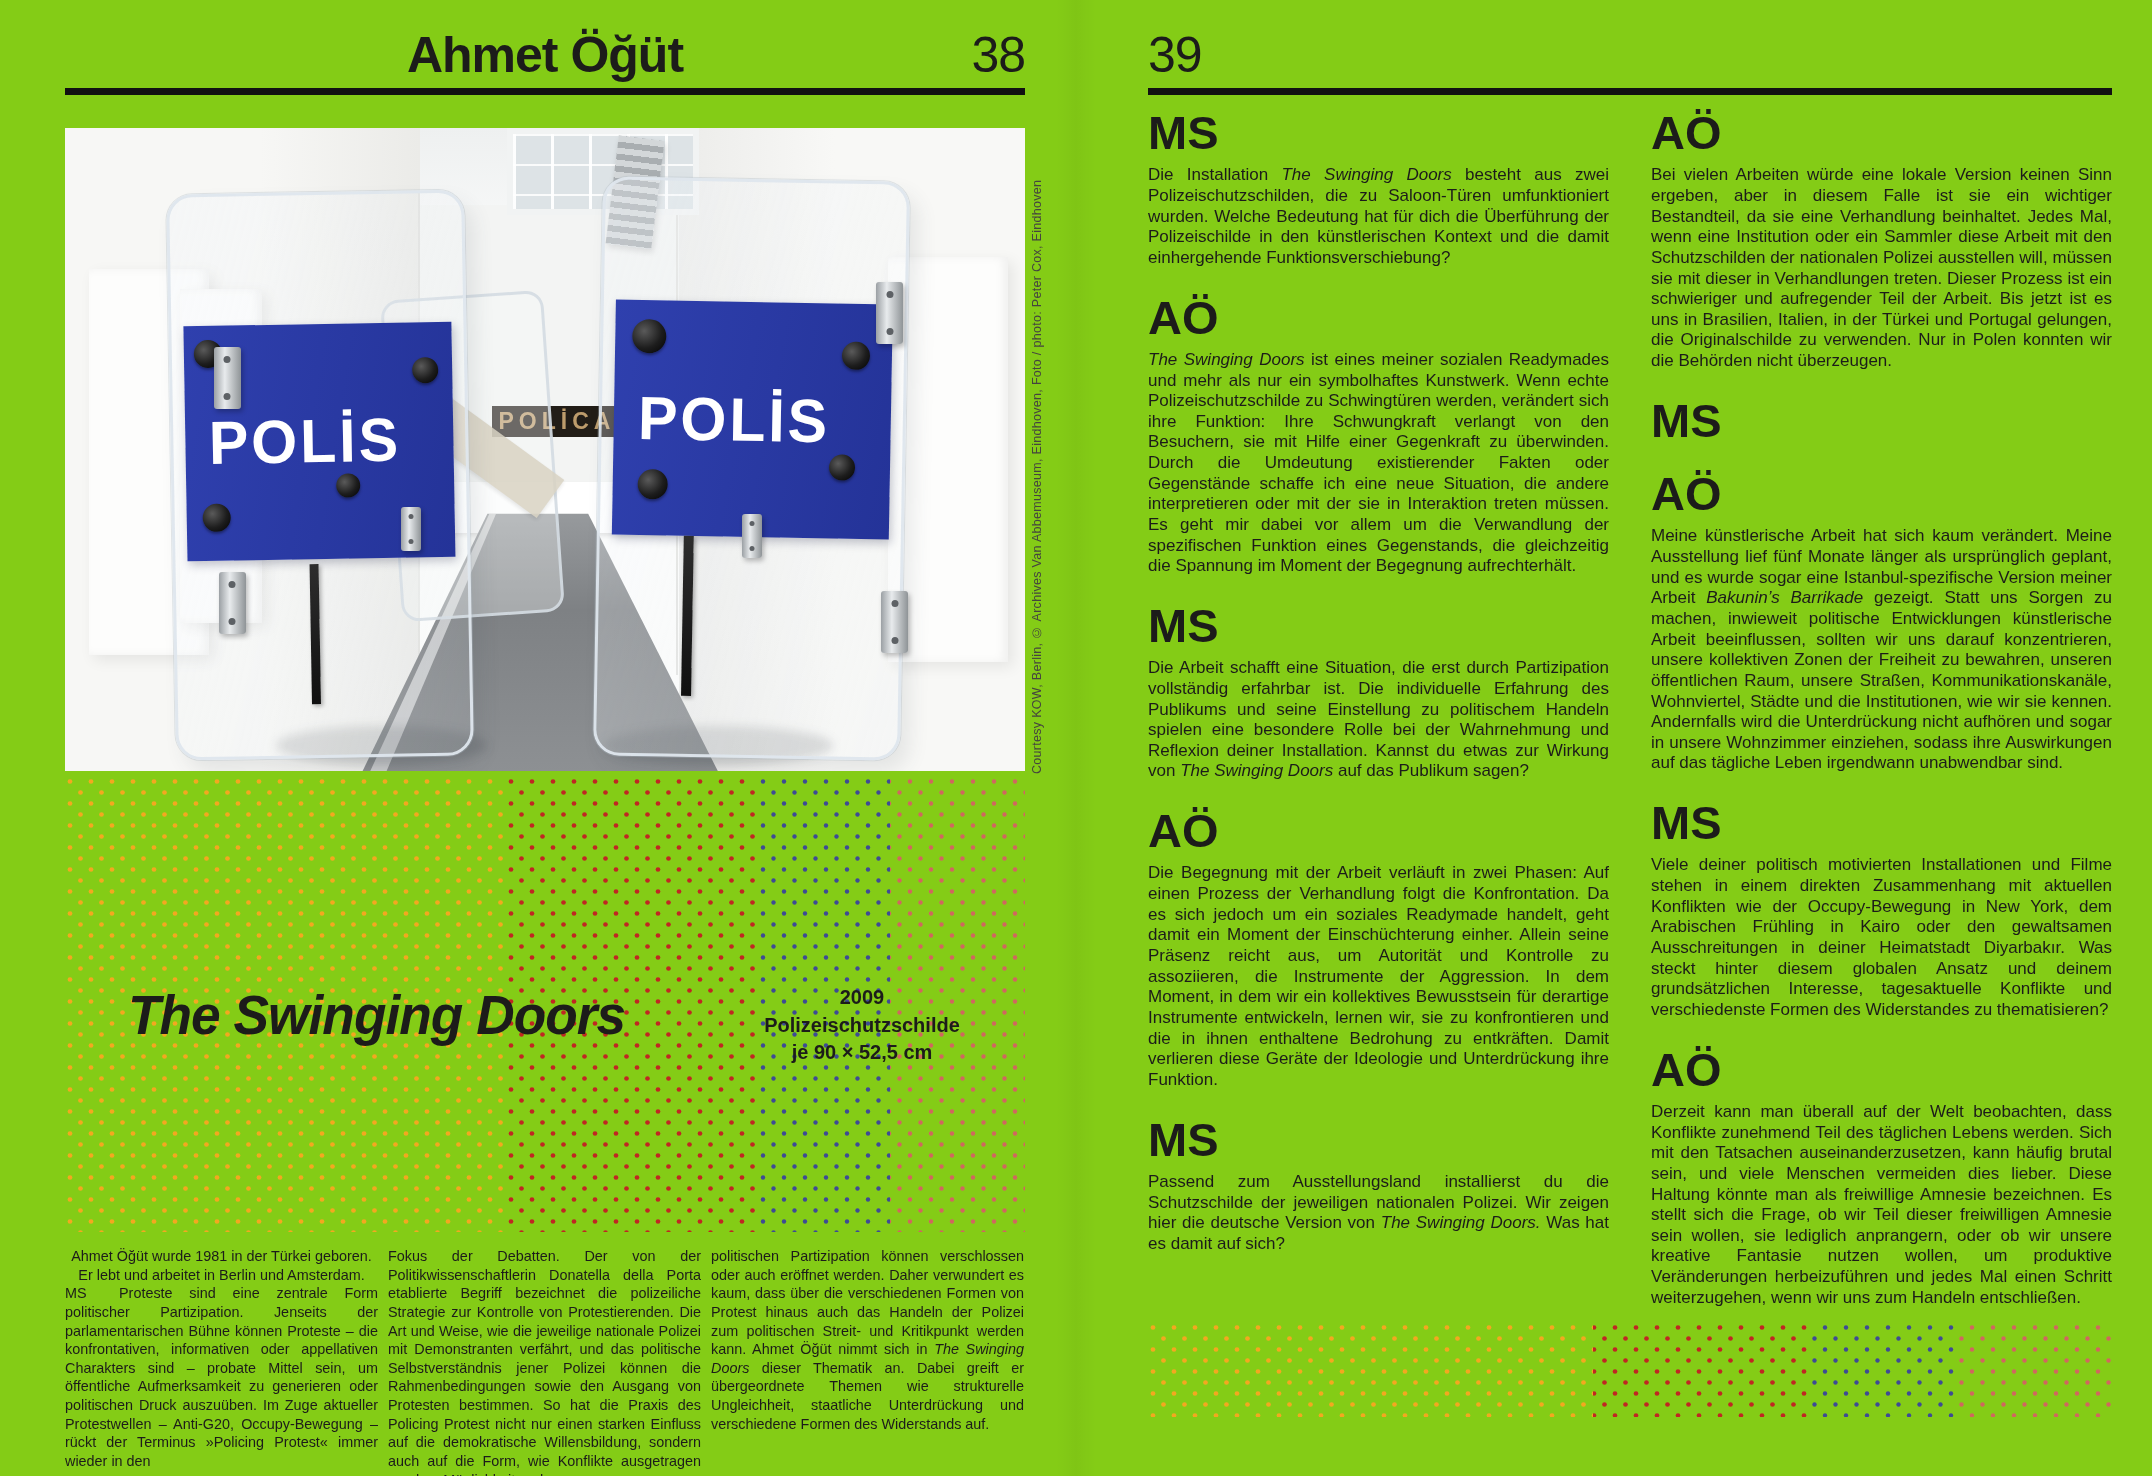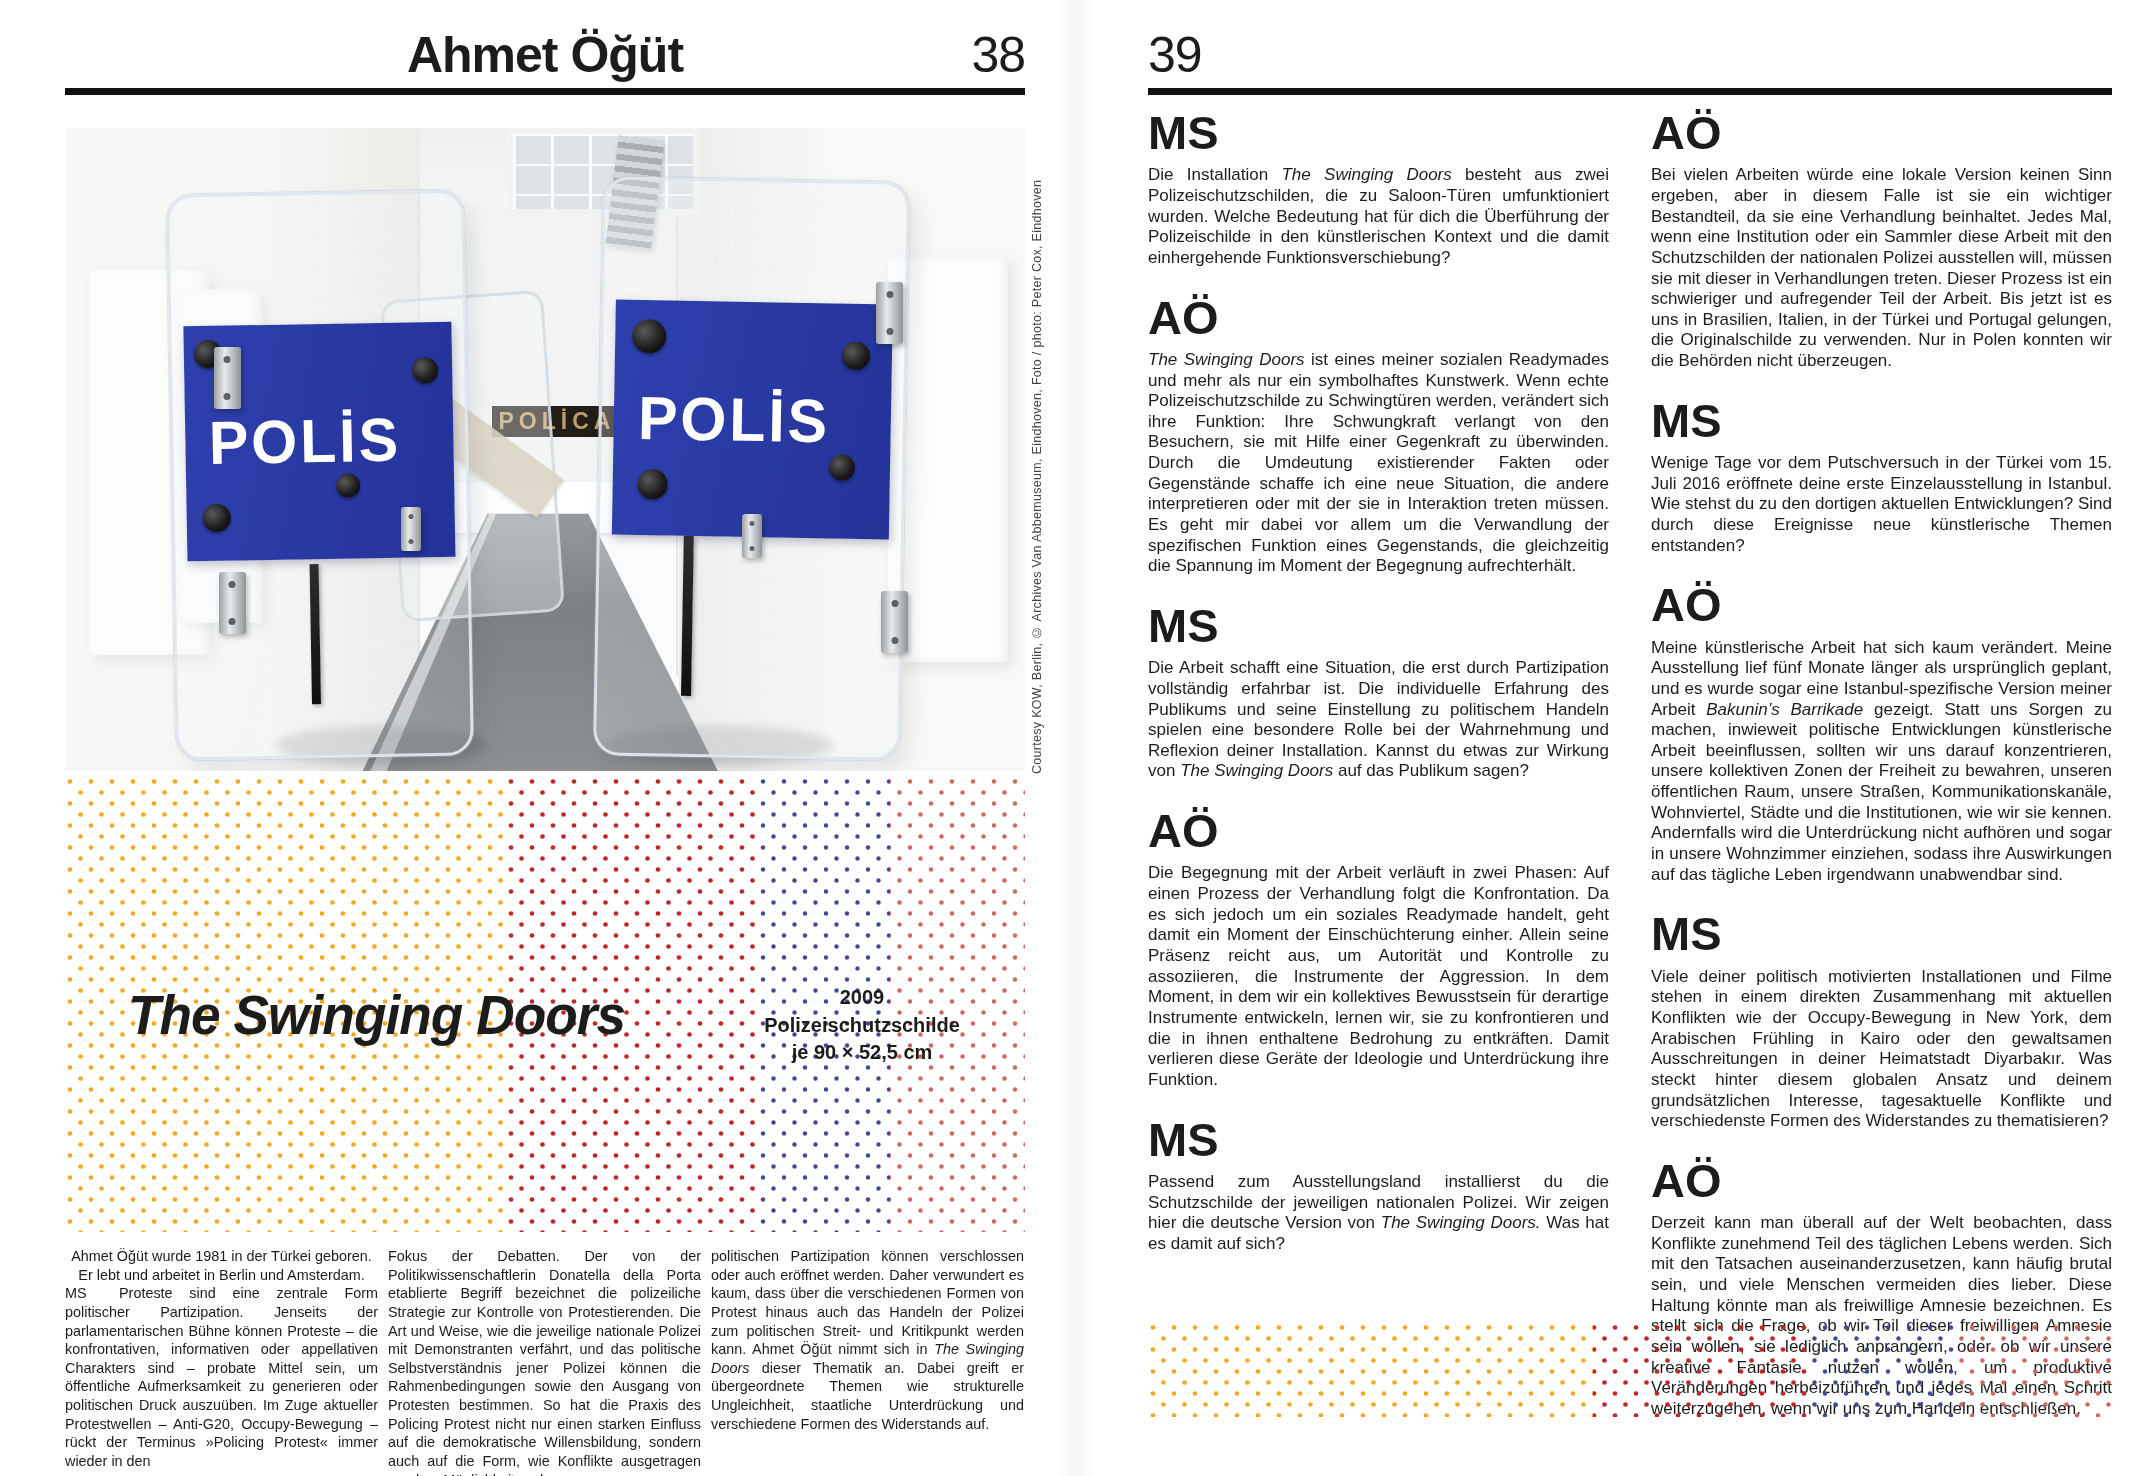--- a/index.html
+++ b/index.html
@@ -1,17 +1,17 @@
 <!DOCTYPE html>
 <html><head>
 <meta charset="utf-8">
 <style>
   html,body{margin:0;padding:0;background:#e8e7e3;}
   *{box-sizing:border-box;}
-  .spread{position:relative;width:2152px;height:1476px;background:#ffffff;overflow:hidden;
+  .spread{position:relative;width:2152px;height:1476px;background:#84cc16;overflow:hidden;
           font-family:"Liberation Sans",sans-serif;color:#1c1c1a;}
   .page{position:absolute;top:0;height:100%;}
   .page-left{left:0;width:1076px;}
   .page-right{left:1076px;width:1076px;}
   .gutter{position:absolute;left:1056px;top:0;width:40px;height:100%;
           background:linear-gradient(90deg,rgba(0,0,0,0) 0%,rgba(0,0,0,.035) 50%,rgba(0,0,0,0) 100%);}
 
   
   .artist-title{position:absolute;left:65px;top:26px;width:960px;text-align:center;
                 font-size:50px;font-weight:700;letter-spacing:-1px;}
@@ -242,21 +242,20 @@
         <div class="speaker">AÖ</div>
         <p class="ipara"><span>Die Begegnung mit der Arbeit verläuft in zwei Phasen: Auf einen Prozess der Verhandlung folgt die Konfrontation. Da es sich jedoch um ein soziales Readymade handelt, geht damit ein Moment der Einschüchterung einher. Allein seine Präsenz reicht aus, um Autorität und Kontrolle zu assoziieren, die Instrumente der Aggression. In dem Moment, in dem wir ein kollektives Bewusstsein für derartige Instrumente entwickeln, lernen wir, sie zu konfrontieren und die in ihnen enthaltene Bedrohung zu entkräften. Damit verlieren diese Geräte der Ideologie und Unterdrückung ihre Funktion.</span></p>
         <div class="speaker">MS</div>
         <p class="ipara"><span>Passend zum Ausstellungsland installierst du die Schutzschilde der jeweiligen nationalen Polizei. Wir zeigen hier die deutsche Version von </span><i>The Swinging Doors.</i><span> Was hat es damit auf sich?</span></p>
       </div>
 
       <div class="icol">
         <div class="speaker">AÖ</div>
         <p class="ipara"><span>Bei vielen Arbeiten würde eine lokale Version keinen Sinn ergeben, aber in diesem Falle ist sie ein wichtiger Bestandteil, da sie eine Verhandlung beinhaltet. Jedes Mal, wenn eine Institution oder ein Sammler diese Arbeit mit den Schutzschilden der nationalen Polizei ausstellen will, müssen sie mit dieser in Verhandlungen treten. Dieser Prozess ist ein schwieriger und aufregender Teil der Arbeit. Bis jetzt ist es uns in Brasilien, Italien, in der Türkei und Portugal gelungen, die Originalschilde zu verwenden. Nur in Polen konnten wir die Behörden nicht überzeugen.</span></p>
         <div class="speaker">MS</div>
-        <p class="ipara"><span>Wenige Tage vor dem Putschversuch in der Türkei vom 15. Juli 2016 eröffnete deine erste Einzelausstellung in Istanbul. Wie stehst du zu den dortigen aktuellen Entwicklungen? Sind durch diese Ereignisse neue künstlerische Themen entstanden?</span></p>
         <div class="speaker">AÖ</div>
         <p class="ipara"><span>Meine künstlerische Arbeit hat sich kaum verändert. Meine Ausstellung lief fünf Monate länger als ursprünglich geplant, und es wurde sogar eine Istanbul-spezifische Version meiner Arbeit </span><i>Bakunin’s Barrikade</i><span> gezeigt. Statt uns Sorgen zu machen, inwieweit politische Entwicklungen künstlerische Arbeit beeinflussen, sollten wir uns darauf konzentrieren, unsere kollektiven Zonen der Freiheit zu bewahren, unseren öffentlichen Raum, unsere Straßen, Kommunikationskanäle, Wohnviertel, Städte und die Institutionen, wie wir sie kennen. Andernfalls wird die Unterdrückung nicht aufhören und sogar in unsere Wohnzimmer einziehen, sodass ihre Auswirkungen auf das tägliche Leben irgendwann unabwendbar sind.</span></p>
         <div class="speaker">MS</div>
         <p class="ipara"><span>Viele deiner politisch motivierten Installationen und Filme stehen in einem direkten Zusammenhang mit aktuellen Konflikten wie der Occupy-Bewegung in New York, dem Arabischen Frühling in Kairo oder den gewaltsamen Ausschreitungen in deiner Heimatstadt Diyarbakır. Was steckt hinter diesem globalen Ansatz und deinem grundsätzlichen Interesse, tagesaktuelle Konflikte und verschiedenste Formen des Widerstandes zu thematisieren?</span></p>
         <div class="speaker">AÖ</div>
         <p class="ipara"><span>Derzeit kann man überall auf der Welt beobachten, dass Konflikte zunehmend Teil des täglichen Lebens werden. Sich mit den Tatsachen auseinanderzusetzen, kann häufig brutal sein, und viele Menschen vermeiden dies lieber. Diese Haltung könnte man als freiwillige Amnesie bezeichnen. Es stellt sich die Frage, ob wir Teil dieser freiwilligen Amnesie sein wollen, sie lediglich anprangern, oder ob wir unsere kreative Fantasie nutzen wollen, um produktive Veränderungen herbeizuführen und jedes Mal einen Schritt weiterzugehen, wenn wir uns zum Handeln entschließen.</span></p>
       </div>
     </div>
 
     <svg class="dots dots-right" width="964" height="95">

